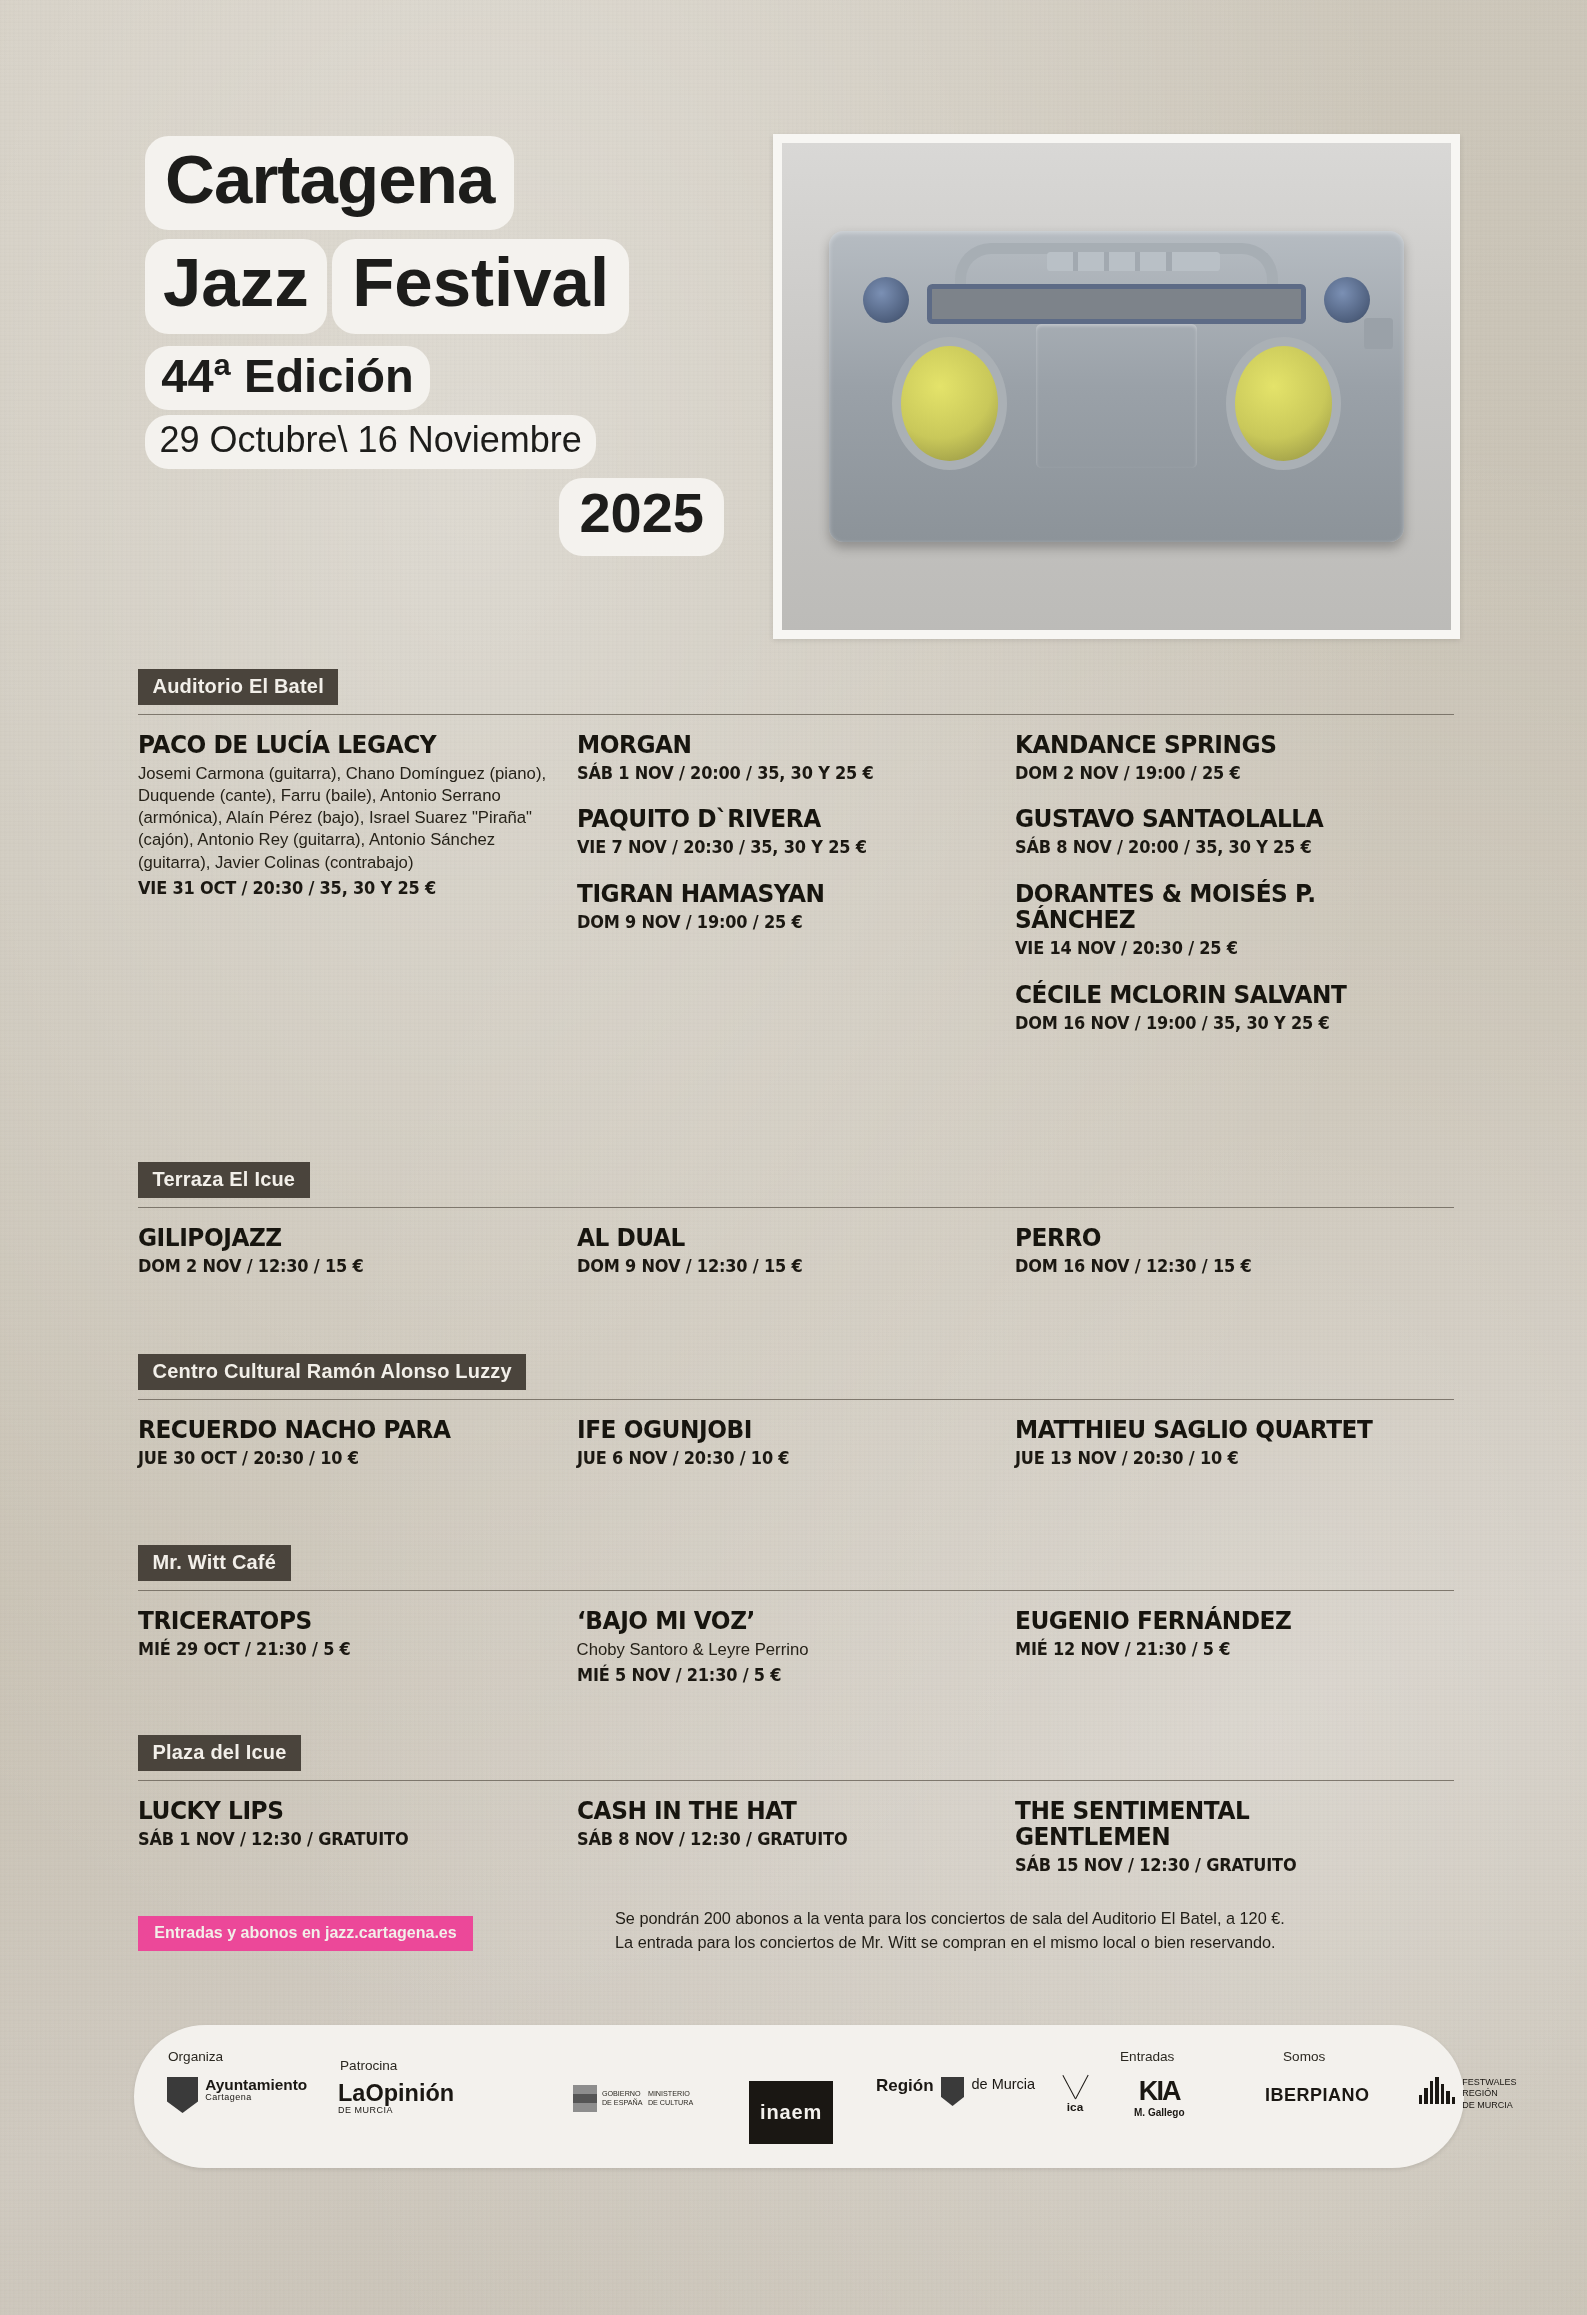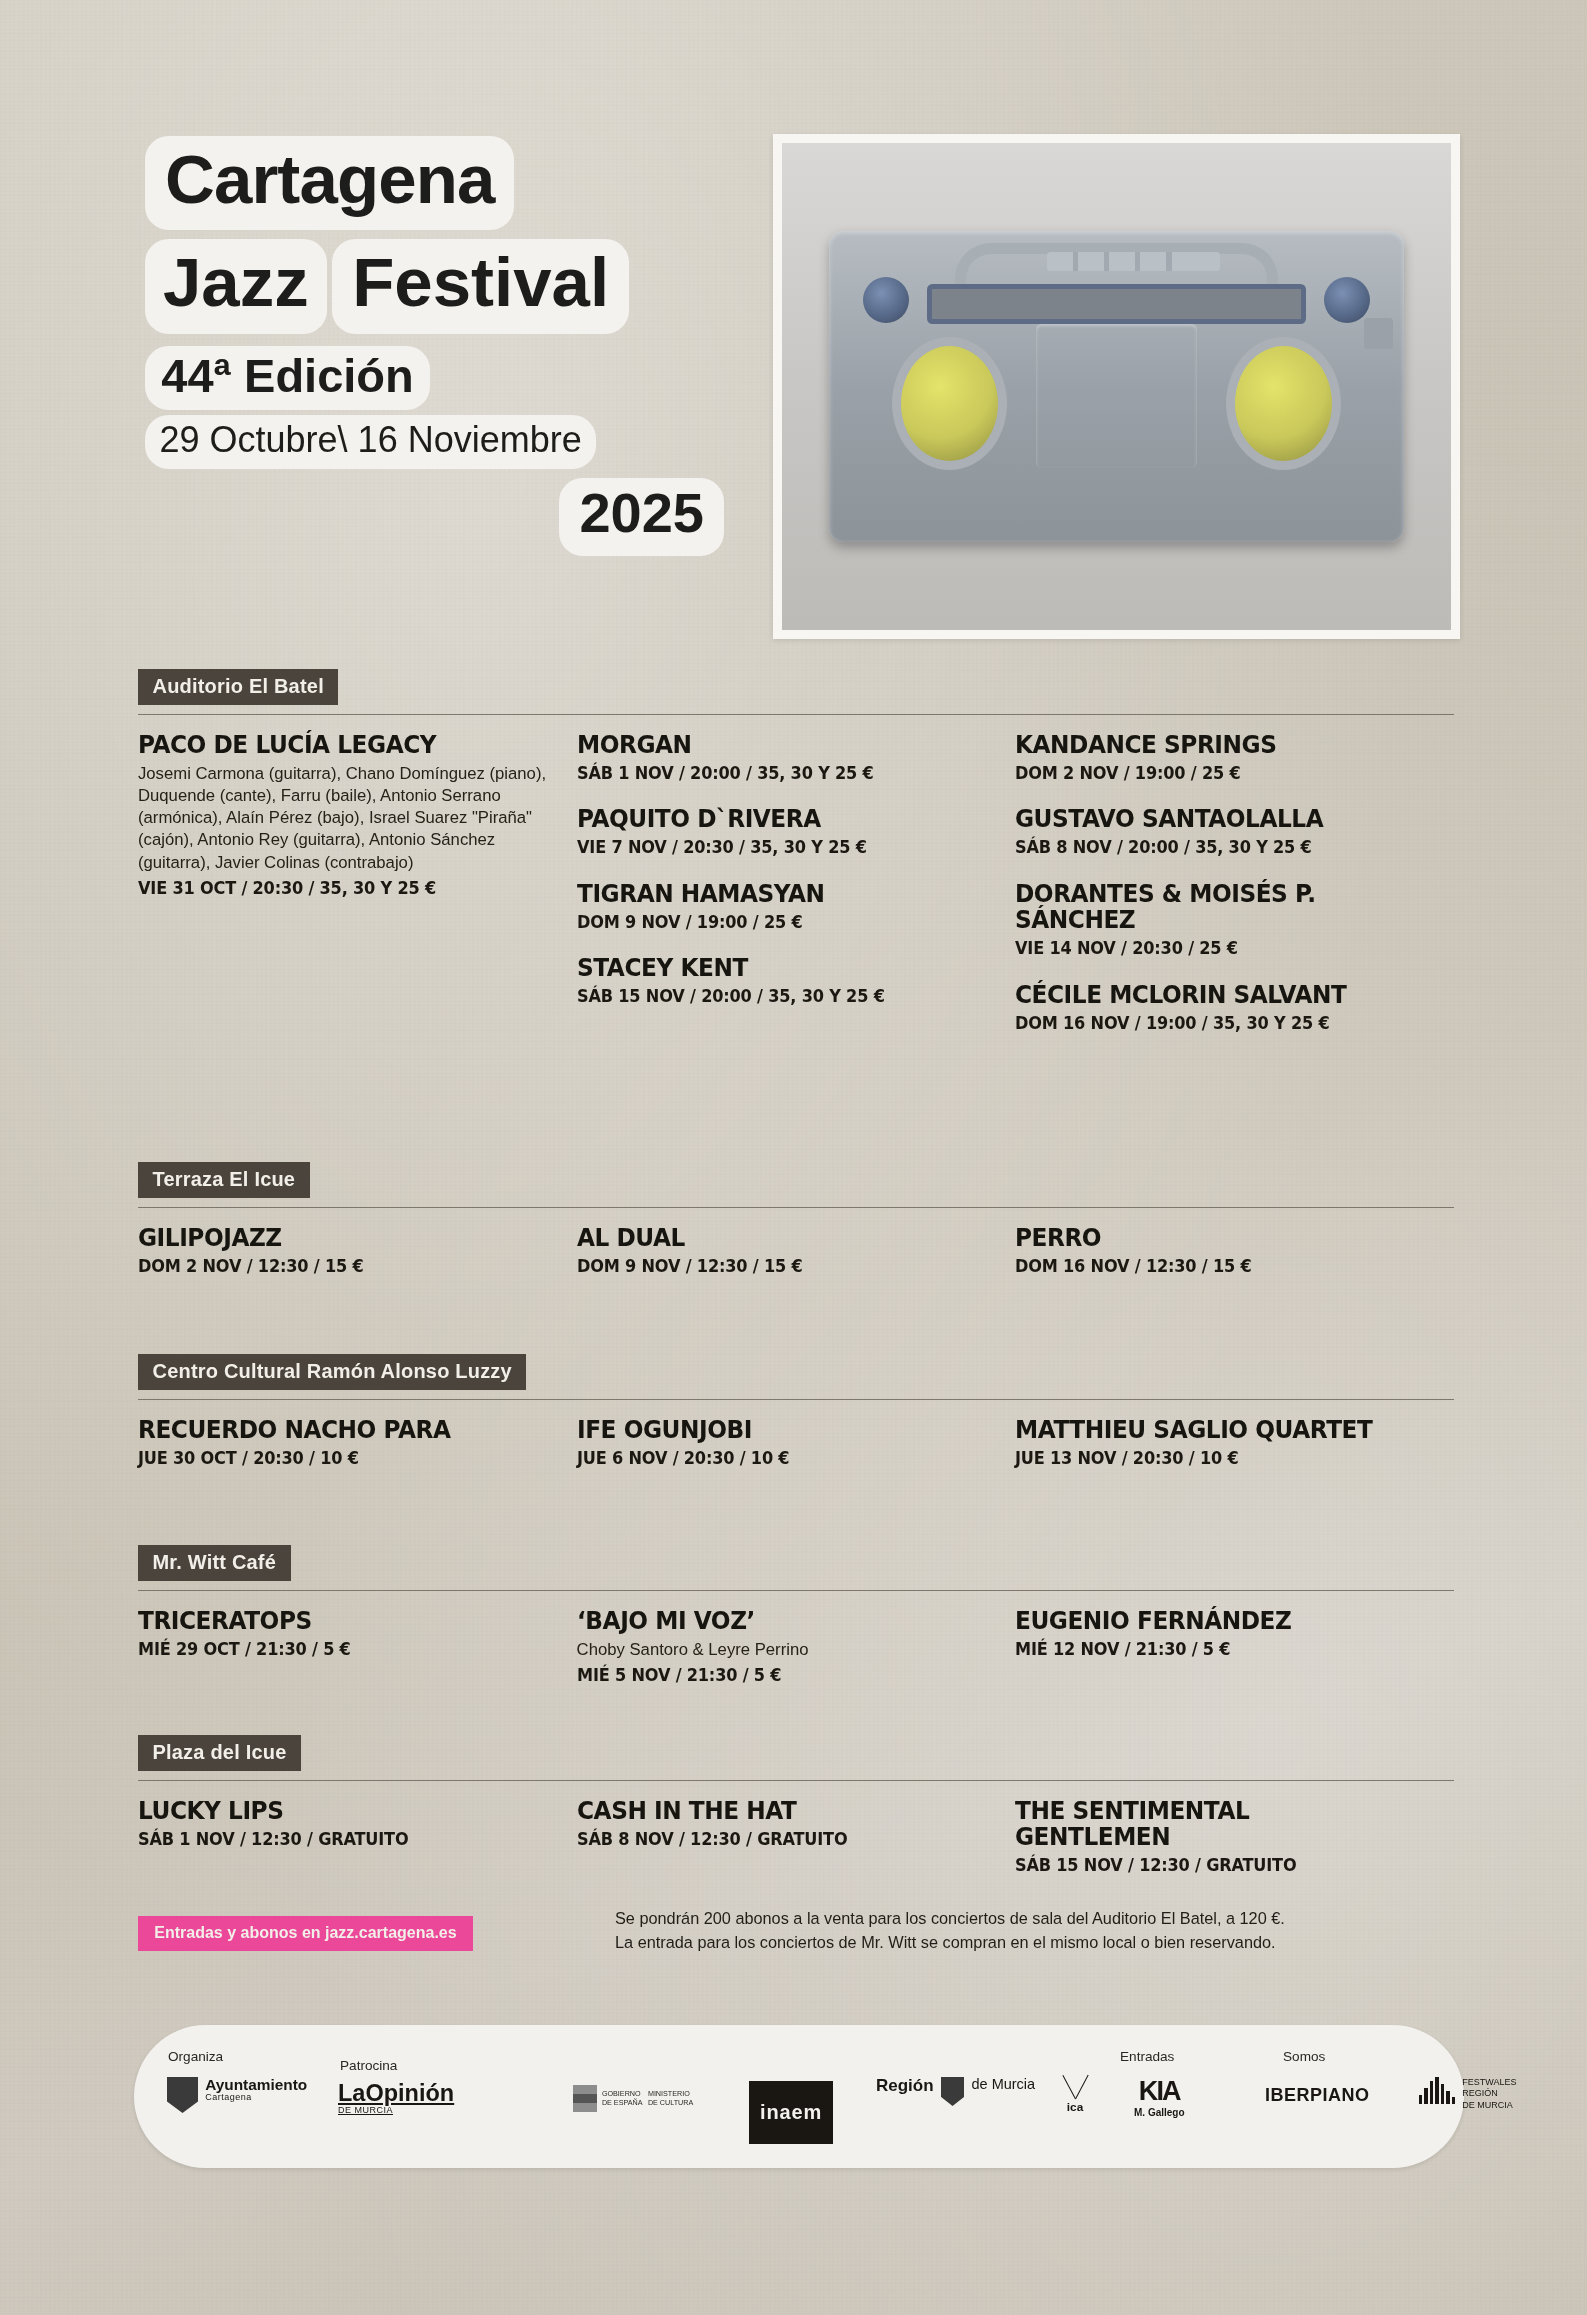--- a/index.html
+++ b/index.html
@@ -441,24 +441,20 @@
           <div class="ev-meta">SÁB 1 NOV / 20:00 / 35, 30 Y 25 €</div>
         </div>
         <div class="ev">
           <div class="ev-name">PAQUITO D`RIVERA</div>
           <div class="ev-meta">VIE 7 NOV / 20:30 / 35, 30 Y 25 €</div>
         </div>
         <div class="ev">
           <div class="ev-name">TIGRAN HAMASYAN</div>
           <div class="ev-meta">DOM 9 NOV / 19:00 / 25 €</div>
         </div>
-        <div class="ev">
-          <div class="ev-name">STACEY KENT</div>
-          <div class="ev-meta">SÁB 15 NOV / 20:00 / 35, 30 Y 25 €</div>
-        </div>
       </div>
       <div class="col">
         <div class="ev">
           <div class="ev-name">KANDANCE SPRINGS</div>
           <div class="ev-meta">DOM 2 NOV / 19:00 / 25 €</div>
         </div>
         <div class="ev">
           <div class="ev-name">GUSTAVO SANTAOLALLA</div>
           <div class="ev-meta">SÁB 8 NOV / 20:00 / 35, 30 Y 25 €</div>
         </div>
@@ -591,21 +587,21 @@
 
     <div class="sp-item" style="left:33px; top:52px;">
       <div class="crest"></div>
       <div class="sp-text">
         <span>Ayuntamiento</span>
         <small>Cartagena</small>
       </div>
     </div>
 
     <div class="sp-item" style="left:204px; top:56px;">
-      <div class="sp-text" style="font-size:23.5px;text-decoration:underline;">
+      <div class="sp-text" style="font-size:23.5px;">
         <span>LaOpinión</span>
         <small>DE MURCIA</small>
       </div>
     </div>
 
     <div class="sp-item" style="left:439px; top:60px;">
       <div class="gov-lines">
         <div class="gov-flag"></div>
         <div>
           <div>GOBIERNO</div>

